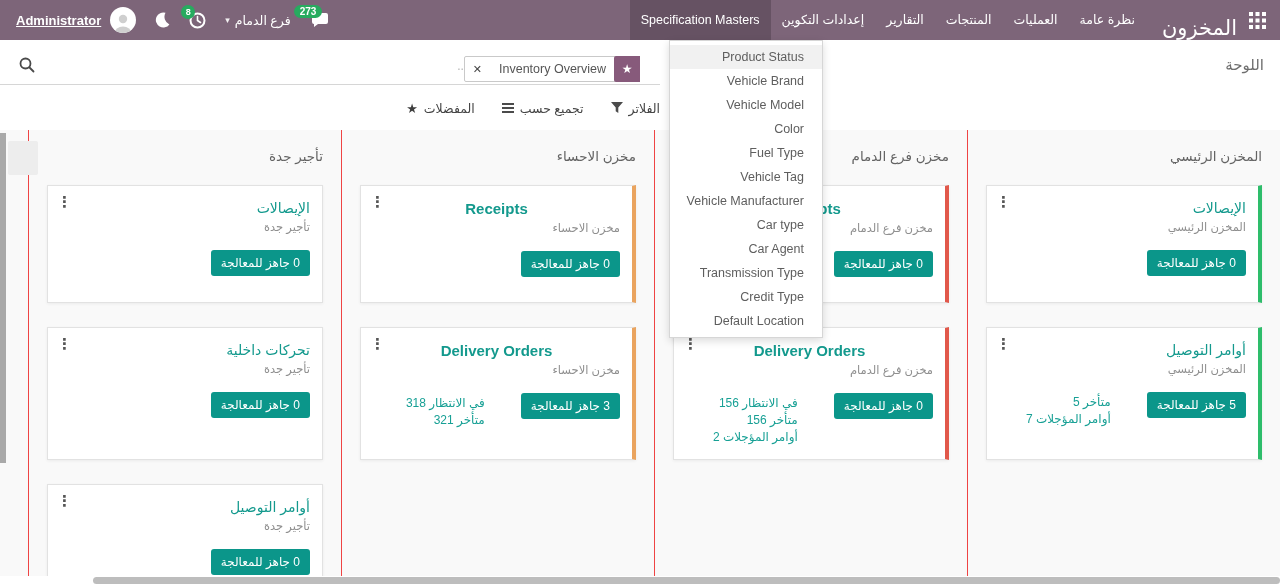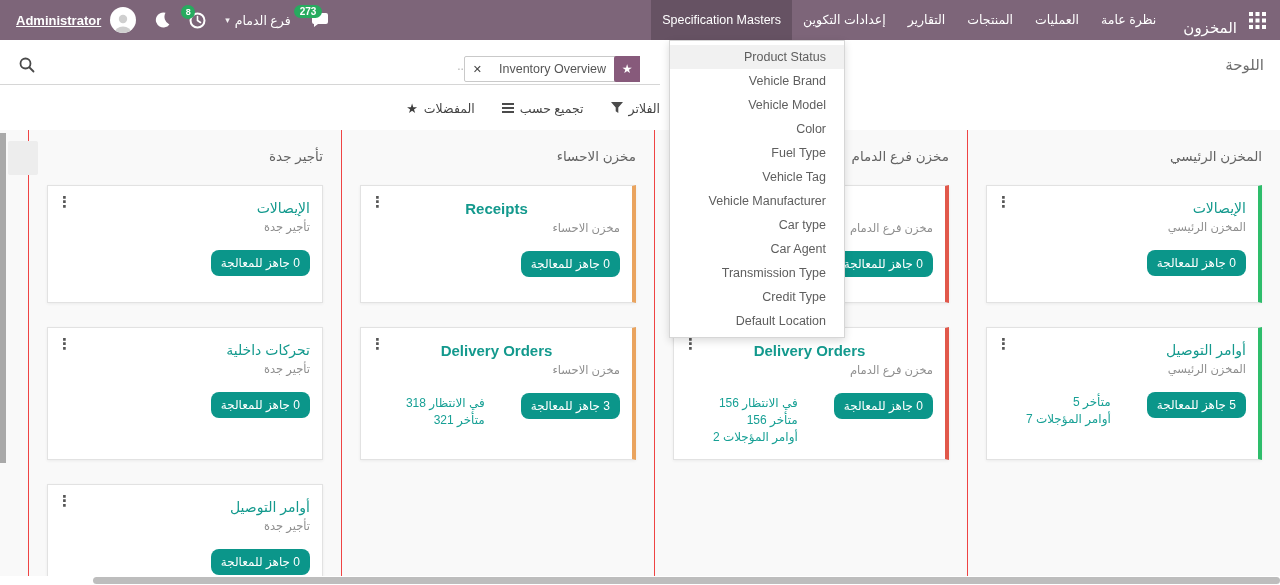--- a/index.html
+++ b/index.html
@@ -6,21 +6,21 @@
   body{
     width:1280px;height:585px;overflow:hidden;position:relative;
     font-family:"Liberation Sans","DejaVu Sans",sans-serif;
     background:#fff;direction:rtl;
   }
   
   .navbar{position:absolute;top:0;left:0;right:0;height:40px;background:#7d6579;
     display:flex;align-items:center;color:#fff;z-index:200;}
   .nav-right{display:flex;align-items:center;height:100%;}
   .apps{padding:0 14px 0 8px;display:flex;align-items:center;cursor:pointer;height:100%;}
-  .app-title{font-size:15px;margin:16px 4px 0 16px;cursor:pointer;white-space:nowrap;}
+  .app-title{font-size:21px;margin:16px 4px 0 16px;cursor:pointer;white-space:nowrap;}
   .nav-menu{display:flex;align-items:center;height:100%;}
   .nav-item{padding:0 11px;height:40px;line-height:40px;font-size:12.5px;cursor:pointer;white-space:nowrap;}
   .nav-item.active{background:rgba(0,0,0,.18);}
   .nav-left{display:flex;align-items:center;gap:19px;padding-left:16px;margin-right:auto;}
   .icon-wrap{position:relative;display:flex;align-items:center;cursor:pointer;}
   .badge{position:absolute;background:#27ab5f;color:#fff;font-weight:700;}
   .badge.pill{left:-16px;top:-7px;border-radius:9px;font-size:10px;padding:1px 6px;}
   .badge.round{left:-8px;top:-7px;width:14px;height:14px;border-radius:50%;font-size:9px;line-height:14px;text-align:center;padding:0;}
   .branch{display:flex;align-items:center;gap:5px;font-size:12.5px;cursor:pointer;white-space:nowrap;}
   .caret{font-size:9px;opacity:.9;}
@@ -39,37 +39,37 @@
     border:1px solid #c9c9c9;border-radius:2px;background:#fff;box-sizing:border-box;}
   .facet-star{width:26px;margin:-1px;background:#875a7b;color:#fff;display:flex;align-items:center;justify-content:center;font-size:12px;border-radius:2px 0 0 2px;}
   .facet-label{padding:0 9px;font-size:12.5px;color:#555;line-height:24px;white-space:nowrap;}
   .facet-close{padding:0 8px;font-size:11px;color:#444;font-weight:700;line-height:24px;cursor:pointer;}
   .filters{position:absolute;top:54px;left:408px;width:252px;height:28px;display:flex;gap:27px;align-items:center;}
   .filter-item{display:flex;align-items:center;gap:6px;font-size:12.5px;color:#454545;cursor:pointer;white-space:nowrap;}
   .hamburger{display:inline-block;}
   .hamburger i{display:block;width:12px;height:2px;background:#4b4b4b;margin:2px 0;}
   .fav-star{font-size:13px;color:#3e3e3e;}
   
-  .dropdown{position:absolute;top:40px;left:669px;width:176px;background:#fff;border:1px solid #d6d6d6;
+  .dropdown{position:absolute;top:40px;left:669px;width:154px;background:#fff;border:1px solid #d6d6d6;
     box-shadow:0 3px 8px rgba(0,0,0,.14);z-index:300;padding:4px 0;box-sizing:border-box;}
   .dd-item{padding:5px 18px 5px 10px;font-size:12.5px;color:#5e5e5e;cursor:pointer;text-align:right;direction:ltr;white-space:nowrap;}
   .dd-item.hover{background:#f1f1f1;}
   
   .kanban{position:absolute;top:130px;left:0;width:1280px;height:446px;background:#f9f9f9;
     display:flex;overflow:hidden;}
   .kcol{flex:0 0 313px;width:313px;border-left:1px solid #ef4444;box-sizing:border-box;}
   .kcol-title{margin:18px 18px 21px;font-size:13.5px;color:#636363;}
   .kcard{position:relative;margin:0 18px 24px;background:#fff;border:1px solid #e2e2e2;
     padding:10px 12px;box-shadow:0 1px 3px rgba(0,0,0,.06);box-sizing:border-box;}
   .kebab{position:absolute;top:8px;left:9px;color:#555;font-size:15px;line-height:1;cursor:pointer;font-weight:700;}
   .kcard-title{color:#13998d;font-size:14px;margin-top:4px;cursor:pointer;}
   .kcard-title.latin{font-weight:700;font-size:15px;direction:ltr;text-align:center;}
   .kcard-sub{color:#8f8f8f;font-size:11.5px;margin-top:4px;}
   .kcard-row{display:flex;gap:36px;margin-top:16px;align-items:flex-start;}
-  .kbtn{background:#0b968a;color:#fff;border:none;border-radius:8px;font-size:12px;
+  .kbtn{background:#0b968a;color:#fff;border:none;border-radius:3px;font-size:12px;
     padding:6px 10px;font-family:inherit;cursor:pointer;white-space:nowrap;}
   .kstats{padding-top:2px;}
   .kstat{display:block;direction:ltr;text-align:right;color:#17a095;font-size:12px;line-height:17px;cursor:pointer;text-decoration:none;}
   .stub-bar{position:absolute;top:3px;left:0;width:6px;height:330px;background:#a9a9a9;}
   .stub-box{position:absolute;top:11px;left:8px;width:30px;height:34px;background:#ededed;border-radius:2px;}
   
   .hscroll{position:absolute;left:0;bottom:0;width:1280px;height:9px;background:#fff;}
   .hthumb{position:absolute;left:93px;right:0;top:1px;height:7px;background:#bdbdbd;border-radius:4px;cursor:pointer;}
 </style>
 </head>

